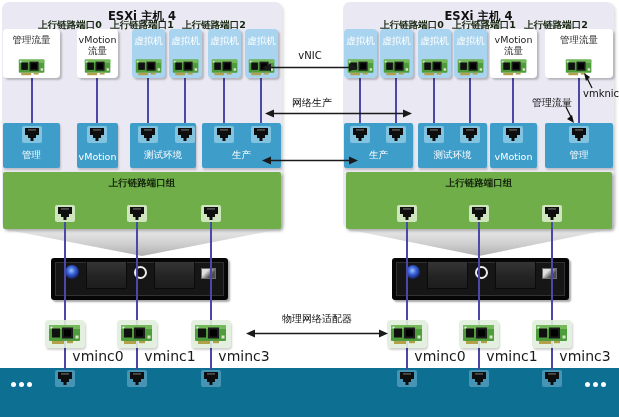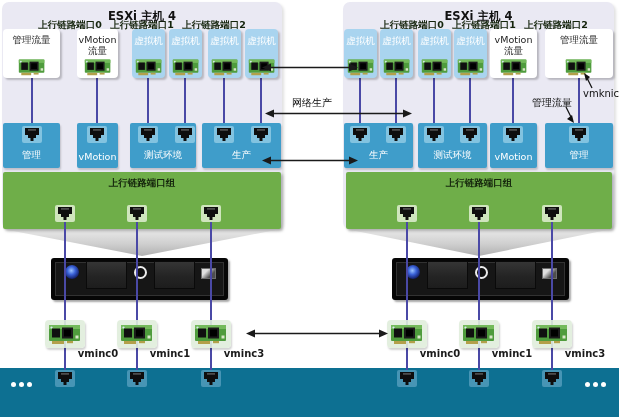--- a/index.html
+++ b/index.html
@@ -35,21 +35,21 @@
   .bb-inner{position:absolute;left:4px;top:4px;right:4px;bottom:4px;background:#161616;border:1px solid #323232;}
   .bb-led{position:absolute;top:7px;width:14px;height:14px;border-radius:50%;
     background:radial-gradient(circle at 45% 40%,#9cc4ff 0%,#3a62d8 35%,#101a60 75%,#000 100%);}
   .bb-panel{position:absolute;top:3px;width:39px;height:26px;border:1px solid #0a0a0a;
     background:linear-gradient(#353535,#242424 55%,#1d1d1d);}
   .bb-ring{position:absolute;top:8px;width:9px;height:9px;border:2px solid #ececec;border-radius:50%;background:#111;}
   .bb-slot{position:absolute;top:10px;width:13px;height:9px;border:1px solid #6d6d6d;
     background:linear-gradient(135deg,#e0e0e0 30%,#4e4e4e 70%);}
   .nic-halo{position:absolute;top:320px;width:40px;height:28px;border-radius:4px;background:rgba(224,237,220,.9);
     box-shadow:1px 2px 2px rgba(0,0,0,.18);z-index:4;display:flex;align-items:center;justify-content:center;}
-  .nic-label{position:absolute;top:348px;transform:translateX(-50%);font-size:10px;color:#1a1a1a;white-space:nowrap;z-index:2;font-weight:bold;}
+  .nic-label{position:absolute;top:348px;transform:translateX(-50%);font-size:14px;color:#1a1a1a;white-space:nowrap;z-index:2;}
   .tealbar{position:absolute;left:0;top:368px;width:619px;height:49px;background:#0d7092;z-index:1;}
   .dots{position:absolute;top:372px;z-index:2;}
   .dot{display:inline-block;width:5px;height:5px;border-radius:50%;background:#fff;margin-right:3px;}
   .switch-label{position:absolute;top:388px;left:0;width:619px;text-align:center;color:#fff;font-size:10.5px;z-index:2;}
   .watermark{position:absolute;left:4px;top:391px;font-size:18px;letter-spacing:.5px;z-index:2;
     font-family:"Liberation Serif","DejaVu Serif",serif;color:#82a5b2;}
   .mid-label{position:absolute;text-align:center;font-size:10px;color:#111;white-space:nowrap;z-index:5;}
   .darrow{position:absolute;height:11px;line-height:0;z-index:5;}
   .ptr{position:absolute;line-height:0;z-index:5;}
   svg{display:block;}
@@ -574,20 +574,21 @@
   <rect x="6" y="3" width="8" height="1.8" fill="#4d4d4d"></rect>
 </svg>
     </span>
   <span class="port teal" style="left:542px;">
       <svg width="100%" height="100%" viewBox="0 0 20 17">
   <path d="M3 2 h14 v7 h-3 v3 h-2.5 v3 h-3 v-3 H6 v-3 H3 z" fill="#0e0e0e"></path>
   <rect x="6" y="3" width="8" height="1.8" fill="#4d4d4d"></rect>
 </svg>
     </span>
 
+  <div class="mid-label" style="left:262px;width:96px;top:50px;">vNIC</div>
   <div class="darrow" style="left:262px;top:62px;width:96px;">
       <svg width="96" height="11">
     <line x1="8" y1="5.5" x2="88" y2="5.5" stroke="#1a1a1a" stroke-width="1.3"></line>
     <polygon points="0,5.5 9,1.5 9,9.5" fill="#1a1a1a"></polygon>
     <polygon points="96,5.5 87,1.5 87,9.5" fill="#1a1a1a"></polygon>
   </svg>
     </div>
 
   <div class="mid-label" style="left:262px;width:100px;top:96px;">网络生产</div>
   <div class="darrow" style="left:265px;top:108px;width:147px;">
@@ -599,20 +600,21 @@
     </div>
 
   <div class="darrow" style="left:262px;top:155px;width:96px;">
       <svg width="96" height="11">
     <line x1="8" y1="5.5" x2="88" y2="5.5" stroke="#1a1a1a" stroke-width="1.3"></line>
     <polygon points="0,5.5 9,1.5 9,9.5" fill="#1a1a1a"></polygon>
     <polygon points="96,5.5 87,1.5 87,9.5" fill="#1a1a1a"></polygon>
   </svg>
     </div>
 
+  <div class="mid-label" style="left:242px;width:150px;top:312px;">物理网络适配器</div>
   <div class="darrow" style="left:246px;top:328px;width:142px;">
       <svg width="142" height="11">
     <line x1="8" y1="5.5" x2="134" y2="5.5" stroke="#1a1a1a" stroke-width="1.3"></line>
     <polygon points="0,5.5 9,1.5 9,9.5" fill="#1a1a1a"></polygon>
     <polygon points="142,5.5 133,1.5 133,9.5" fill="#1a1a1a"></polygon>
   </svg>
     </div>
 
   <div class="mid-label" style="left:583px;top:88px;">vmknic</div>
   <div class="ptr" style="left:580px;top:73px;">

